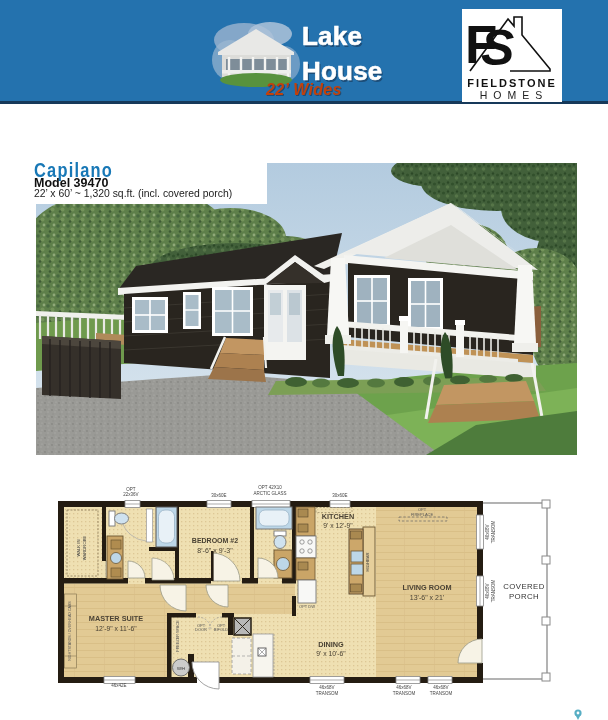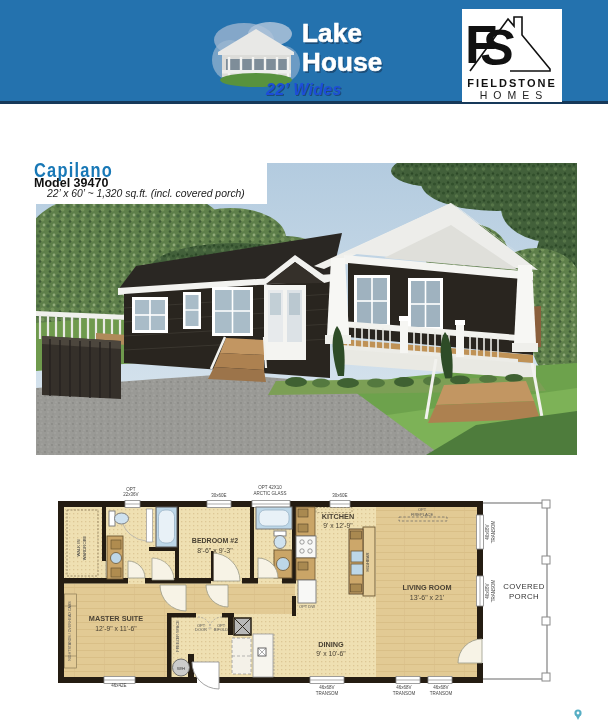--- a/index.html
+++ b/index.html
@@ -24,23 +24,23 @@
       <line x1="31" y1="41" x2="31" y2="61"></line>
     <line x1="43" y1="41" x2="43" y2="61"></line>
       <line x1="55" y1="41" x2="55" y2="61"></line>
     <line x1="67" y1="41" x2="67" y2="61"></line>
       <line x1="78" y1="41" x2="78" y2="61"></line>
   </g>
   <rect x="12" y="54" width="69" height="3.5" fill="#eeeeec"></rect>
   <ellipse cx="46" cy="64" rx="36" ry="7" fill="#58923e"></ellipse>
 </svg>
 
-<div class="abs" style="left:302px;top:19px;color:#fff;font-weight:bold;font-size:26px;line-height:29px;letter-spacing:0.2px;text-shadow:1.5px 1.5px 0 #1c4d78;-webkit-text-stroke:0.6px #ffffff;">Lake<br>House</div>
-
-<div class="abs" style="left:266px;top:81px;color:#1d4ed8;font-weight:bold;font-style:italic;font-size:16px;letter-spacing:0.3px;text-shadow:1px 1px 0 #1c4d78;text-align:center;">22’ Wides</div>
+<div class="abs" style="left:302px;top:19px;color:#fff;font-weight:bold;font-size:26px;line-height:35px;letter-spacing:0.2px;text-shadow:1.5px 1.5px 0 #1c4d78;-webkit-text-stroke:0.6px #ffffff;">Lake<br>House</div>
+
+<div class="abs" style="left:266px;top:81px;color:#c2410c;font-weight:bold;font-style:italic;font-size:16px;letter-spacing:0.3px;text-shadow:1px 1px 0 #1c4d78;text-align:center;">22’ Wides</div>
 
 <div class="abs" style="left:462px;top:9px;width:100px;height:93px;background:#ffffff;"></div>
 <svg class="abs" style="left:462px;top:9px;" width="100" height="93" viewBox="0 0 100 93">
 
   <g fill="none" stroke="#111" stroke-width="1.6">
     <polyline points="8,62 46,10 52,17 52,8 60,8 60,26 88,60 88,62 48,62"></polyline>
   </g>
 
   <text x="3" y="54" font-family="'Liberation Sans',sans-serif" font-weight="bold" font-size="53" fill="#111">F</text>
   <text x="19" y="56" font-family="'Liberation Sans',sans-serif" font-weight="bold" font-size="50" font-style="italic" fill="#111">S</text>
@@ -48,21 +48,21 @@
   <text x="50" y="78" text-anchor="middle" font-family="'Liberation Sans',sans-serif" font-weight="bold" font-size="11" letter-spacing="2" fill="#111">FIELDSTONE</text>
   <text x="52" y="90" text-anchor="middle" font-family="'Liberation Sans',sans-serif" font-size="10.5" letter-spacing="6" fill="#222">HOMES</text>
 </svg>
 
 <div class="abs" style="left:36px;top:163px;width:231px;height:41px;background:#ffffff;z-index:5;"></div>
 
 <div class="abs" style="left:34px;top:159px;z-index:6;color:#1878b6;font-weight:bold;font-size:20px;transform:scaleX(0.82);transform-origin:0 0;letter-spacing:1.5px;">Capilano</div>
 
 <div class="abs" style="left:34px;top:176px;z-index:6;color:#111;font-weight:bold;font-size:12.5px;">Model 39470</div>
 
-<div class="abs" style="left:34px;top:188px;z-index:6;color:#222;font-style:italic;font-size:10.4px;white-space:nowrap;margin-left:13px;">22’ x 60’ ~ 1,320 sq.ft. (incl. covered porch)</div>
+<div class="abs" style="left:34px;top:188px;z-index:6;color:#222;font-size:10.4px;white-space:nowrap;">22’ x 60’ ~ 1,320 sq.ft. (incl. covered porch)</div>
 
 <svg class="abs" style="left:36px;top:163px;" width="541" height="292" viewBox="0 0 541 292">
   <defs>
     <linearGradient id="sky" x1="0" y1="0" x2="0" y2="1">
       <stop offset="0" stop-color="#b3cbdf"></stop>
       <stop offset="1" stop-color="#dde8f0"></stop>
     </linearGradient>
     <pattern id="gravel" width="7" height="7" patternUnits="userSpaceOnUse">
       <rect width="7" height="7" fill="#9a9a96"></rect>
       <circle cx="2" cy="2" r="0.9" fill="#888884"></circle>

